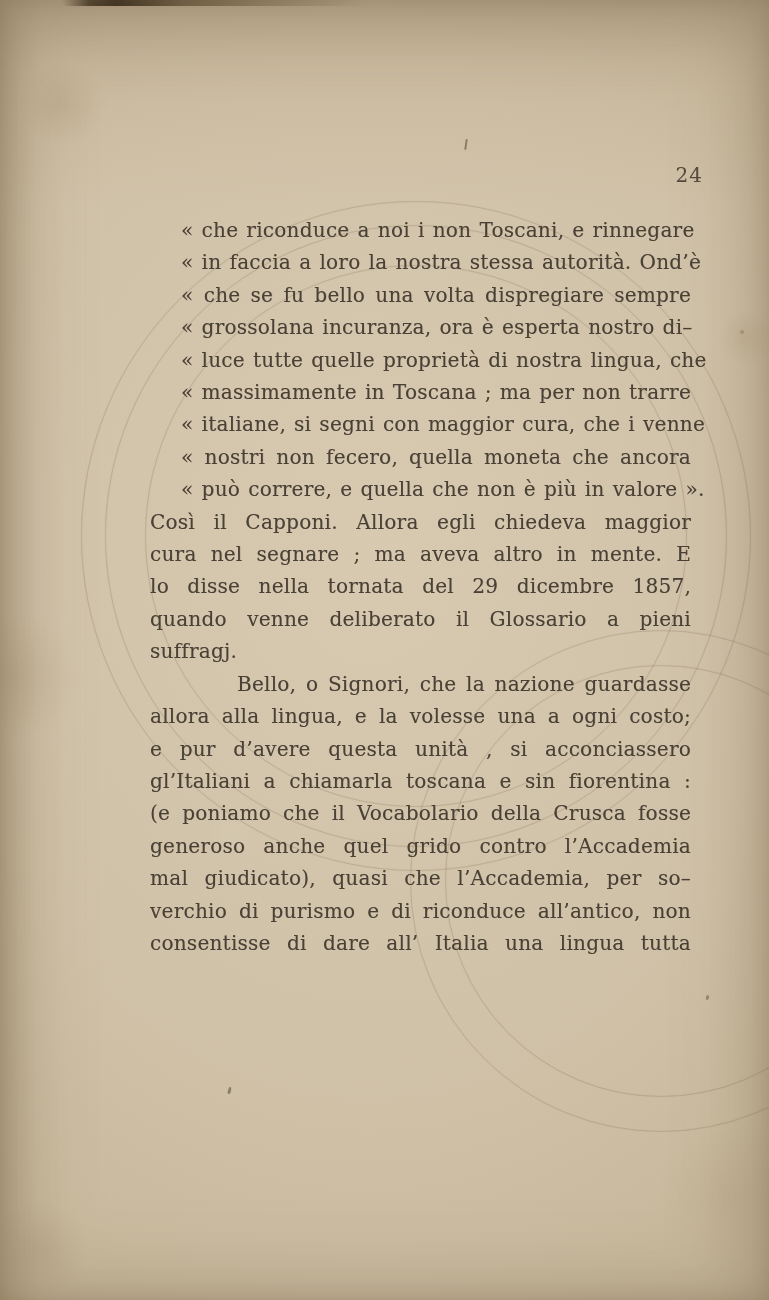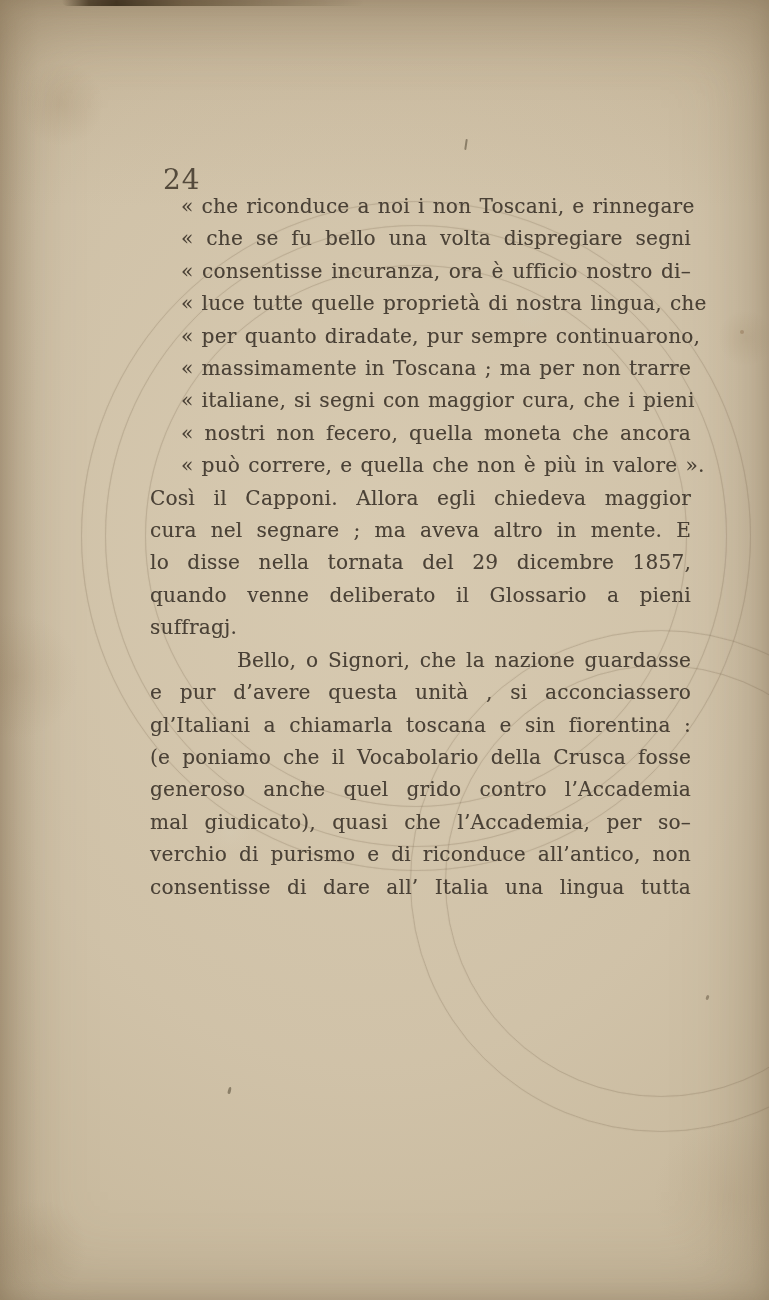--- a/index.html
+++ b/index.html
@@ -52,25 +52,25 @@
     pointer-events: none;
   }
   .ring.r1 { left: 81px;  top: 201px; width: 668px; height: 668px; }  
   .ring.r2 { left: 105px; top: 225px; width: 620px; height: 620px; }  
   .ring.r3 { left: 145px; top: 265px; width: 540px; height: 540px; }  
   .ring.r4 { left: 410px; top: 630px; width: 500px; height: 500px; }  
   .ring.r5 { left: 445px; top: 665px; width: 430px; height: 430px; }  
 
   .page-number {
     position: absolute; top: 163px; left: 163px; width: 540px;
-    text-align: left; font-size: 28px; letter-spacing: 1px;
+    text-align: right; font-size: 20px; letter-spacing: 1px;
     color: #544a3c;
   }
   .text-block {
-    position: absolute; left: 150px; top: 190px; width: 541px;
+    position: absolute; left: 150px; top: 214px; width: 541px;
     font-size: 20px; line-height: 32.4px;
     letter-spacing: 0.25px; word-spacing: 1.5px;
     text-shadow: 0.3px 0.3px 0.4px rgba(74,65,54,0.35);
   }
   .line { text-align: justify; text-align-last: justify; white-space: nowrap; overflow: visible; }
   .line.quote  { padding-left: 31px; }
   .line.indent { padding-left: 87px; }
   .line.left   { text-align: center; text-align-last: left; }
 
   
@@ -97,34 +97,35 @@
 
   <div class="artifact a-tick"></div>
   <div class="artifact a-apos"></div>
   <div class="artifact a-dot"></div>
   <div class="artifact a-fleck"></div>
 
   <div class="page-number">24</div>
 
   <div class="text-block">
       <div class="line quote">« che riconduce a noi i non Toscani, e rinnegare</div>
-      <div class="line quote">« che se fu bello una volta dispregiare segni</div>
-      <div class="line quote">« consentisse incuranza, ora è ufficio nostro di–</div>
+      <div class="line quote">« in faccia a loro la nostra stessa autorità. Ond’è</div>
+      <div class="line quote">« che se fu bello una volta dispregiare sempre</div>
+      <div class="line quote">« grossolana incuranza, ora è esperta nostro di–</div>
       <div class="line quote">« luce tutte quelle proprietà di nostra lingua, che</div>
-      <div class="line quote">« per quanto diradate, pur sempre continuarono,</div>
       <div class="line quote">« massimamente in Toscana ; ma per non trarre</div>
-      <div class="line quote">« italiane, si segni con maggior cura, che i pieni</div>
+      <div class="line quote">« italiane, si segni con maggior cura, che i venne</div>
       <div class="line quote">« nostri non fecero, quella moneta che ancora</div>
       <div class="line quote">« può correre, e quella che non è più in valore ».</div>
       <div class="line plain">Così il Capponi. Allora egli chiedeva maggior</div>
       <div class="line plain">cura nel segnare ; ma aveva altro in mente. E</div>
       <div class="line plain">lo disse nella tornata del 29 dicembre 1857,</div>
       <div class="line plain">quando venne deliberato il Glossario a pieni</div>
       <div class="line left">suffragj.</div>
       <div class="line indent">Bello, o Signori, che la nazione guardasse</div>
+      <div class="line plain">allora alla lingua, e la volesse una a ogni costo;</div>
       <div class="line plain">e pur d’avere questa unità , si acconciassero</div>
       <div class="line plain">gl’Italiani a chiamarla toscana e sin fiorentina :</div>
       <div class="line plain">(e poniamo che il Vocabolario della Crusca fosse</div>
       <div class="line plain">generoso anche quel grido contro l’Accademia</div>
       <div class="line plain">mal giudicato), quasi che l’Accademia, per so–</div>
       <div class="line plain">verchio di purismo e di riconduce all’antico, non</div>
       <div class="line plain">consentisse di dare all’ Italia una lingua tutta</div>
     </div>
 
   <div class="vignette"></div>

